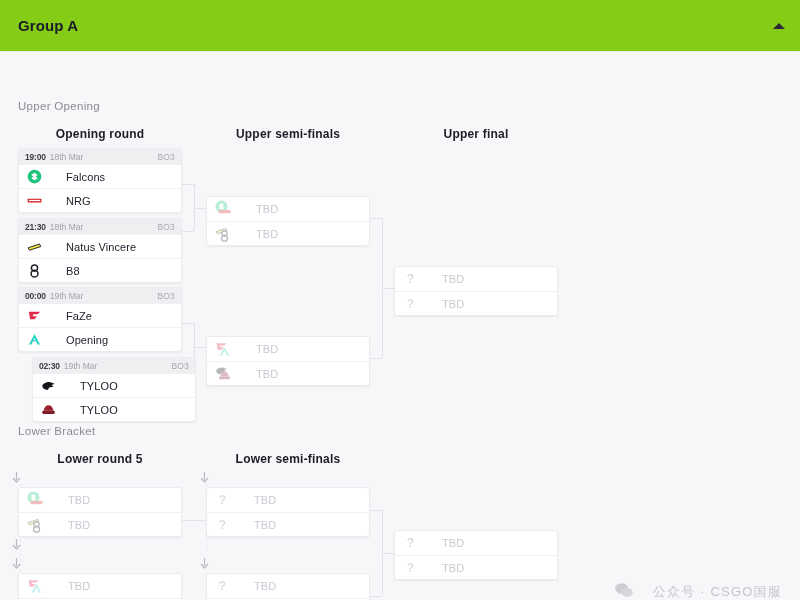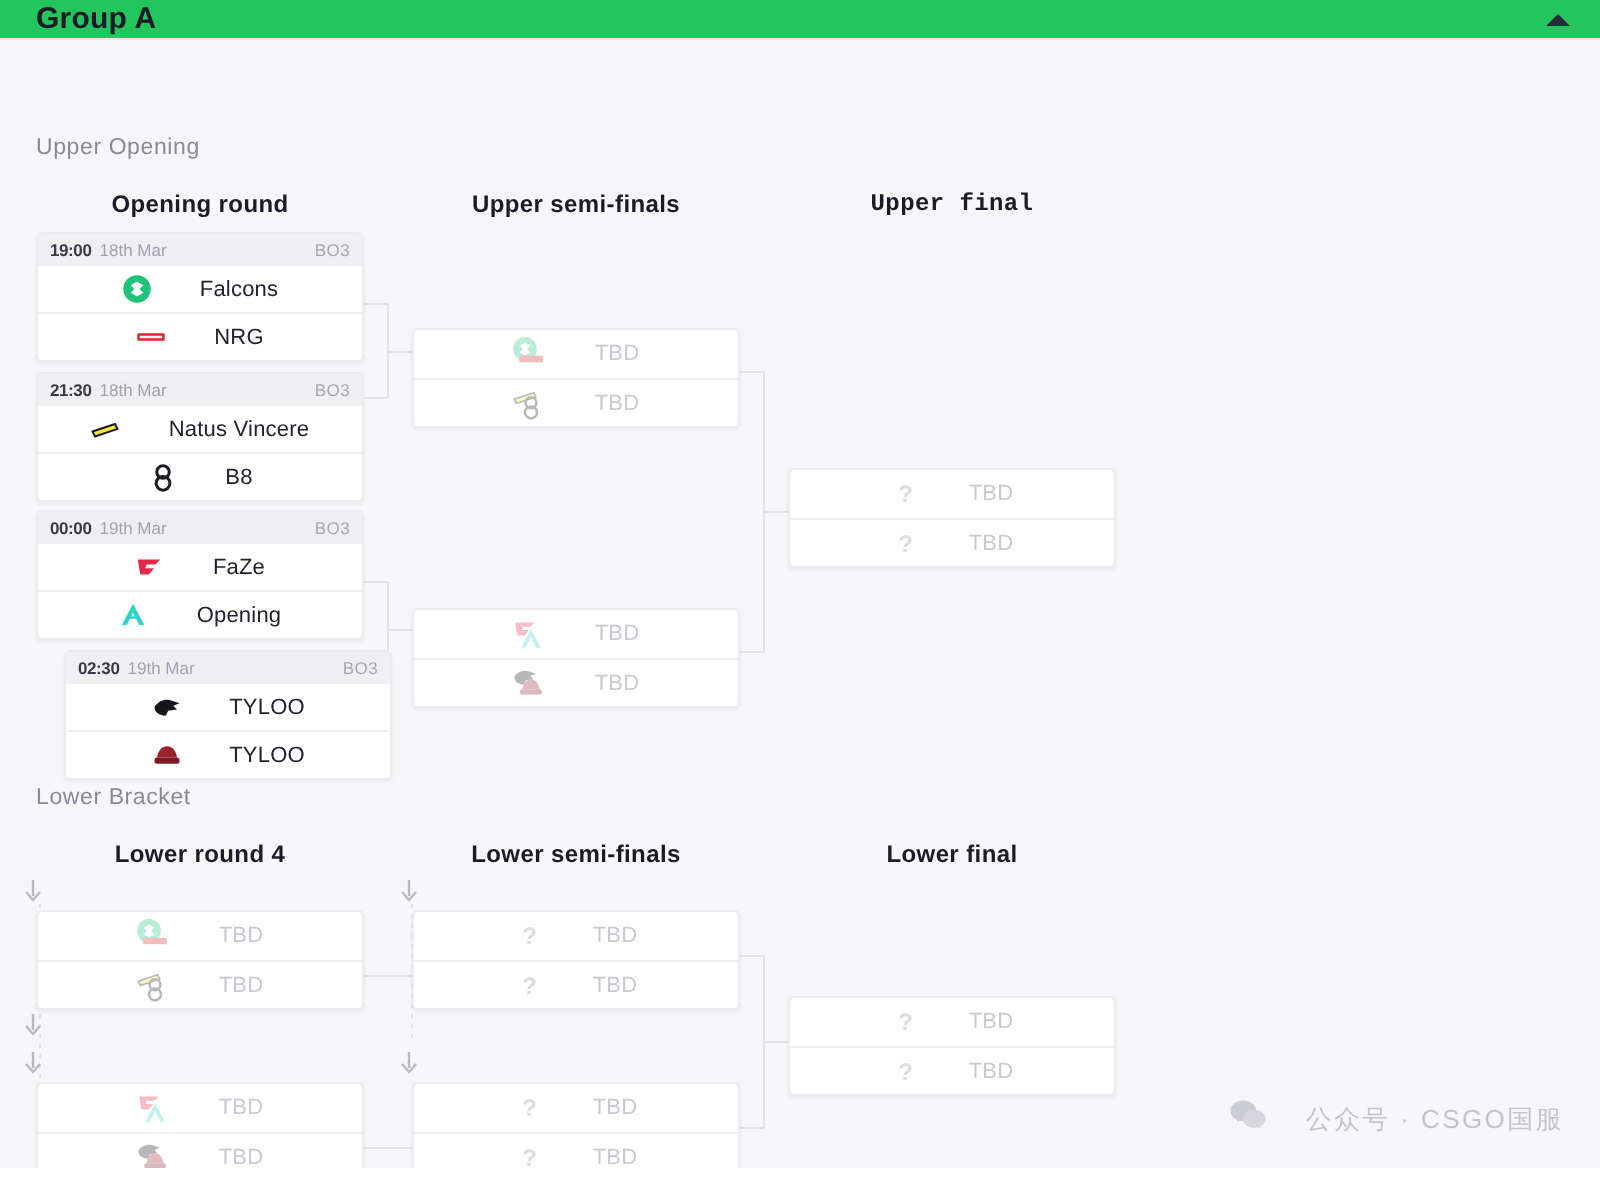--- a/index.html
+++ b/index.html
@@ -5,22 +5,22 @@
   * { box-sizing: border-box; margin: 0; padding: 0; }
   html, body {
     width: 800px; height: 600px;
     font-family: "Liberation Sans", sans-serif;
     background: #ffffff;
     overflow: hidden;
   }
 
   
   .group-header {
-    height: 20px;
-    background: #22c55e;
+    height: 52px;
+    background: #84cc16;
     border-bottom: 1px solid #e8e8ec;
     display: flex;
     align-items: center;
     padding: 0 8px 0 18px;
     position: relative;
   }
   .group-title {
     font-size: 15px;
     font-weight: bold;
     color: #1c1c28;
@@ -90,21 +90,20 @@
   .m-date { color: #a2a2ae; }
   .m-bo { margin-left: auto; color: #a8a8b4; letter-spacing: .2px; }
 
   .m-row {
     height: 24px;
     display: flex;
     align-items: center;
     padding: 0 8px;
     gap: 24px;
     border-top: 1px solid #f0f0f3;
-    justify-content: center;
   }
   .m-row:first-of-type { border-top: none; }
   .m-name { font-size: 11px; color: #22222e; letter-spacing: .1px; }
   .m-row.tbd .m-name { color: #c9c9d2; }
 
   
   .logo { width: 15px; height: 15px; flex: 0 0 15px; position: relative; }
   .logo svg { width: 15px; height: 15px; display: block; }
 
   
@@ -178,21 +177,21 @@
 
       <path d="M20 432 V584" stroke-dasharray="2 3"></path>
       <path d="M206 432 V500" stroke-dasharray="2 3"></path>
     </g>
   </svg>
 
   <div class="bracket-label" style="left:18px; top:48px;">Upper Opening</div>
 
   <div class="round-head" style="left:18px; top:75px; width:164px;">Opening round</div>
   <div class="round-head" style="left:206px; top:75px; width:164px;">Upper semi-finals</div>
-  <div class="round-head" style="left:394px; top:75px; width:164px;font-family:Liberation Mono, monospace;">Upper final</div>
+  <div class="round-head" style="left:394px; top:75px; width:164px;">Upper final</div>
 
   <div class="match" style="left:18px; top:96px;">
     <div class="m-head">
       <span class="m-time">19:00</span>
       <span class="m-date">18th Mar</span>
       <span class="m-bo">BO3</span>
     </div>
     <div class="m-row">
       <span class="logo">
         <svg viewBox="0 0 24 24">
@@ -347,23 +346,22 @@
       <span class="m-name">TBD</span>
     </div>
     <div class="m-row tbd">
       <span class="qmark">?</span>
       <span class="m-name">TBD</span>
     </div>
   </div>
 
   <div class="bracket-label" style="left:18px; top:373px;">Lower Bracket</div>
 
-  <div class="round-head" style="left:18px; top:400px; width:164px;">Lower round 4</div>
+  <div class="round-head" style="left:18px; top:400px; width:164px;">Lower round 5</div>
   <div class="round-head" style="left:206px; top:400px; width:164px;">Lower semi-finals</div>
-  <div class="round-head" style="left:394px; top:400px; width:164px;">Lower final</div>
 
   <div class="drop" style="left:12px; top:420px;">
     <svg viewBox="0 0 9 11">
         <path d="M4.5 0v8M1 6l3.5 4L8 6" stroke="#b9b9c4" stroke-width="1.2" fill="none"></path>
       </svg>
   </div>
   <div class="drop" style="left:12px; top:487px;">
     <svg viewBox="0 0 9 11">
         <path d="M4.5 0v8M1 6l3.5 4L8 6" stroke="#b9b9c4" stroke-width="1.2" fill="none"></path>
       </svg>

